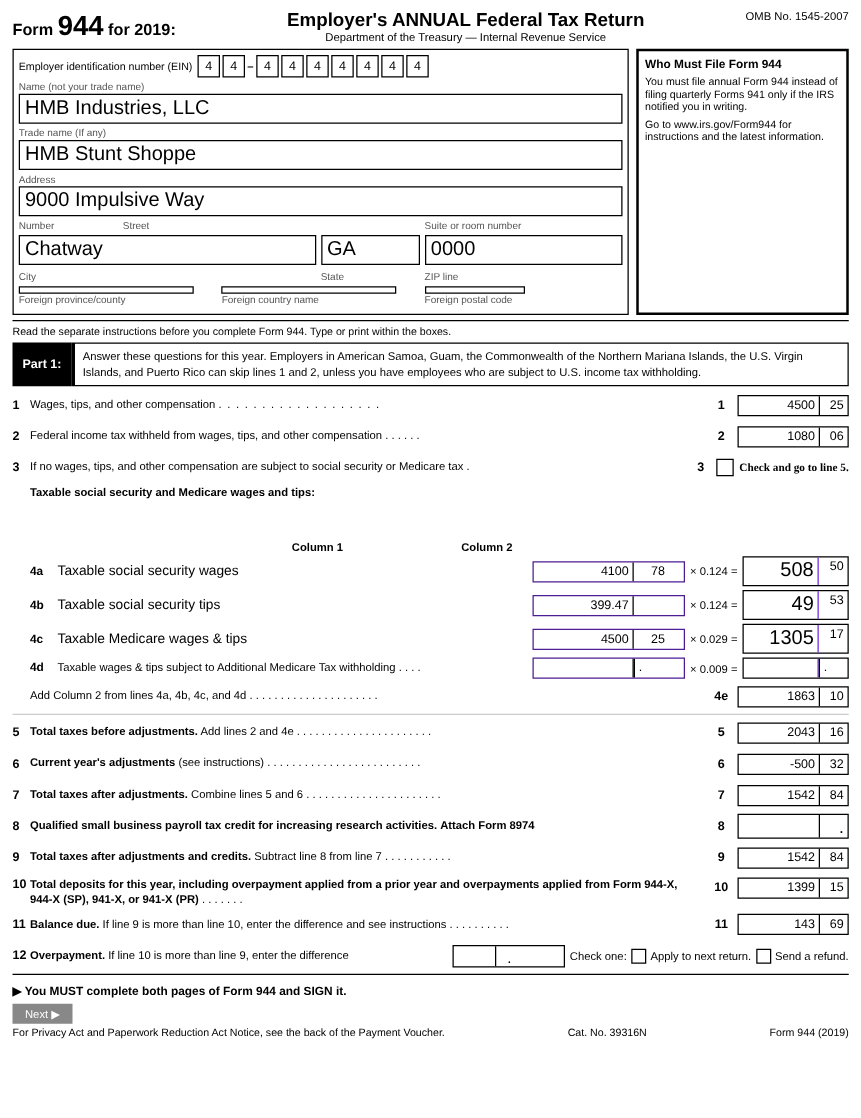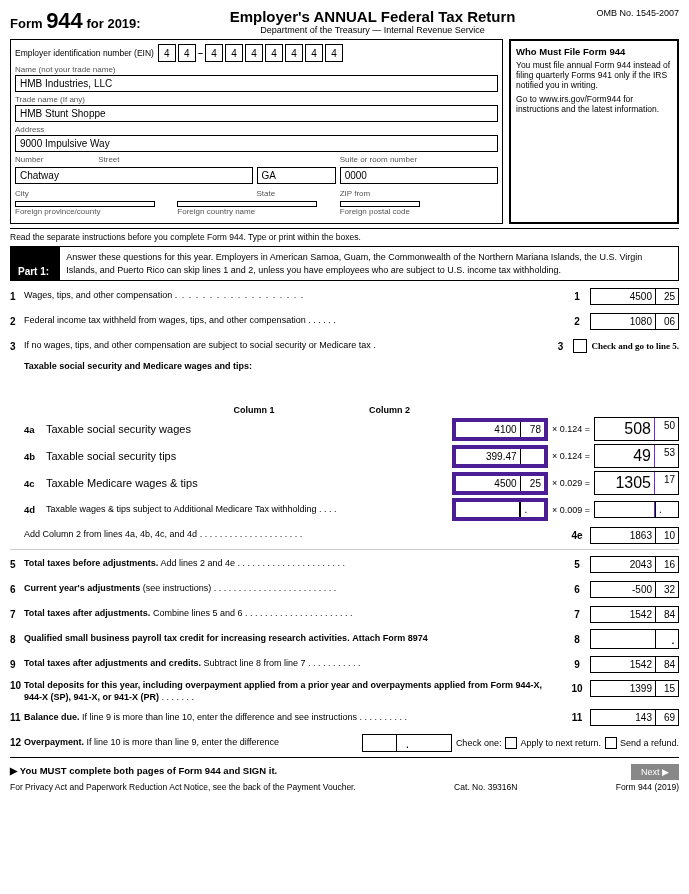--- a/index.html
+++ b/index.html
@@ -22,21 +22,21 @@
     .right-box .box-title { font-weight: bold; font-size: 9.5px; margin-bottom: 3px; }
 
     .ein-row { display: flex; align-items: center; margin-bottom: 3px; font-size: 9px; }
     .ein-label { font-size: 8.5px; margin-right: 4px; }
     .ein-boxes { display: flex; align-items: center; gap: 2px; }
     .ein-box { width: 18px; height: 18px; border: 1px solid #000; text-align: center; line-height: 18px; font-size: 10px; }
     .ein-dash { font-weight: bold; }
 
     .field-row { margin-bottom: 3px; font-size: 8.5px; }
     .field-label { font-size: 8px; color: #555; }
-    .field-value { border: 1px solid #000; padding: 2px 4px; font-size: 10px; width: 100%; margin-top: 1px; }
+    .field-value { border: 1px solid #000; padding: 2px 4px; font-size: 16px; width: 100%; margin-top: 1px; }
 
     .city-state-row { display: flex; gap: 4px; margin-bottom: 2px; }
     .city-field { flex: 3; }
     .state-field { flex: 1; }
     .zip-field { flex: 2; }
 
     .foreign-row { display: flex; gap: 4px; }
     .foreign-row .field-row { flex: 1; }
 
     
@@ -60,21 +60,21 @@
     
     .section4-header { font-size: 9px; font-weight: bold; margin: 4px 0 3px 14px; }
     .col-headers { display: flex; margin-left: 14px; margin-bottom: 2px; font-size: 9px; font-weight: bold; margin-top: 34px; }
     .col1-header { margin-left: 165px; width: 130px; text-align: center; }
     .col2-header { margin-left: 50px; width: 100px; }
 
     .sub-line { display: flex; align-items: center; margin-bottom: 3px; min-height: 22px; margin-left: 14px; }
     .sub-line-num { width: 22px; font-size: 9.5px; font-weight: bold; flex-shrink: 0; }
     .sub-line-desc { font-size: 11px; flex: 1; line-height: 1.3; }
 
-    .col1-input { display: flex; border: 4px solid #4c1d95; width: 96px; flex-shrink: 0; }
+    .col1-input { display: flex; border: 1px solid #4c1d95; width: 122px; flex-shrink: 0; }
     .col1-dollars { width: 80px; text-align: right; padding: 2px 3px; font-size: 10px; border-right: 1px solid #000; }
     .col1-cents { width: 28px; text-align: right; padding: 2px 3px; font-size: 10px; }
     .multiplier { font-size: 9px; margin: 0 4px; white-space: nowrap; }
     .col2-input { display: flex; border: 1px solid #000; width: 85px; flex-shrink: 0; }
     .col2-dollars { width: 60px; text-align: right; padding: 2px 3px; font-size: 16px; border-right: 1px solid #6d28d9; }
     .col2-cents { width: 23px; text-align: right; padding: 2px 3px; font-size: 10px; }
 
     
     .separator { border-top: 1px solid #ccc; margin: 3px 0; }
     .bold-separator { border-top: 1px solid #000; margin: 3px 0; }
@@ -147,21 +147,21 @@
         <div class="field-row state-field">
           <div class="field-value">GA</div>
         </div>
         <div class="field-row zip-field">
           <div class="field-value">0000</div>
         </div>
       </div>
       <div style="display:flex; gap:4px; font-size:8px; color:#555; margin-bottom:2px;">
         <span style="flex:3">City</span>
         <span style="flex:1">State</span>
-        <span style="flex:2">ZIP from</span>
+        <span style="flex:2">ZIP line</span>
       </div>
 
       <div class="foreign-row">
         <div class="field-row">
           <div class="field-value" style="width:140px;"></div>
           <div class="field-label">Foreign province/county</div>
         </div>
         <div class="field-row">
           <div class="field-value" style="width:140px;"></div>
           <div class="field-label">Foreign country name</div>
@@ -176,21 +176,21 @@
     <div class="right-box">
       <div class="box-title">Who Must File Form 944</div>
       <p style="margin-bottom:4px;">You must file annual Form 944 instead of filing quarterly Forms 941 only if the IRS notified you in writing.</p>
       <p>Go to www.irs.gov/Form944 for instructions and the latest information.</p>
     </div>
   </div>
 
   <div class="instructions">Read the separate instructions before you complete Form 944. Type or print within the boxes.</div>
 
   <div style="display:flex; align-items:stretch; margin-bottom:0;">
-    <div style="background:#000; color:#fff; padding:4px 8px; font-weight:bold; font-size:10px; writing-mode:horizontal-tb; white-space:nowrap; display:flex; align-items:flex-end; margin-bottom:4px;">
+    <div style="background:#000; color:#fff; padding:4px 8px; font-weight:bold; font-size:10px; writing-mode:horizontal-tb; white-space:nowrap; display:flex; align-items:center; margin-bottom:4px;">
       <span>Part 1:</span>
     </div>
     <div style="flex:1; border:1px solid #000; border-left:3px solid #000; padding:4px 6px; font-size:9px; margin-bottom:4px; line-height:1.4;">Answer these questions for this year. Employers in American Samoa, Guam, the Commonwealth of the Northern Mariana Islands, the U.S. Virgin Islands, and Puerto Rico can skip lines 1 and 2, unless you have employees who are subject to U.S. income tax withholding.</div>
   </div>
 
   <div class="form-line">
     <div class="line-num">1</div>
     <div class="line-desc">
       <span>Wages, tips, and other compensation</span>
       <span style="letter-spacing:1px;">. . . . . . . . . . . . . . . . . . .</span>
@@ -449,21 +449,21 @@
       </div>
       <div class="check-option">
         <div class="small-check"></div>
         <span style="font-size:9px;">Send a refund.</span>
       </div>
     </div>
   </div>
 
   <div class="bold-separator"></div>
 
-  <div style="display:flex; justify-content:space-between; align-items:flex-end; margin-top:4px;">
+  <div style="display:flex; justify-content:space-between; align-items:flex-start; margin-top:4px;flex-direction:column;">
     <div class="must-complete" style="border-top:none; margin-top:0; flex:1;">▶ You MUST complete both pages of Form 944 and SIGN it.</div>
     <button style="background:#888; color:#fff; padding:3px 10px; font-size:9px; border:none; cursor:pointer; flex-shrink:0;">Next ▶</button>
   </div>
 
   <div class="cat-footer">
     <span>For Privacy Act and Paperwork Reduction Act Notice, see the back of the Payment Voucher.</span>
     <span>Cat. No. 39316N</span>
     <span>Form 944 (2019)</span>
   </div>
 

